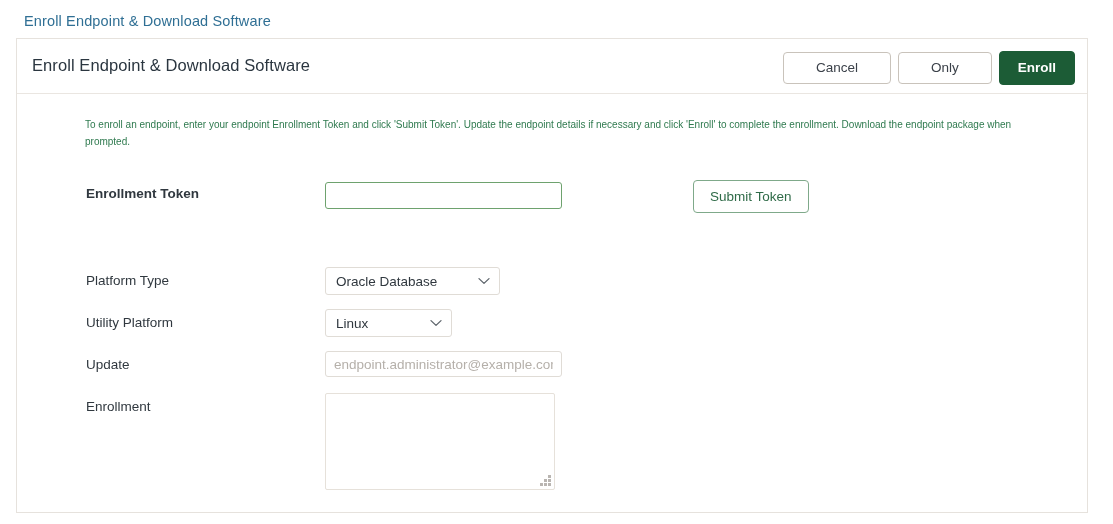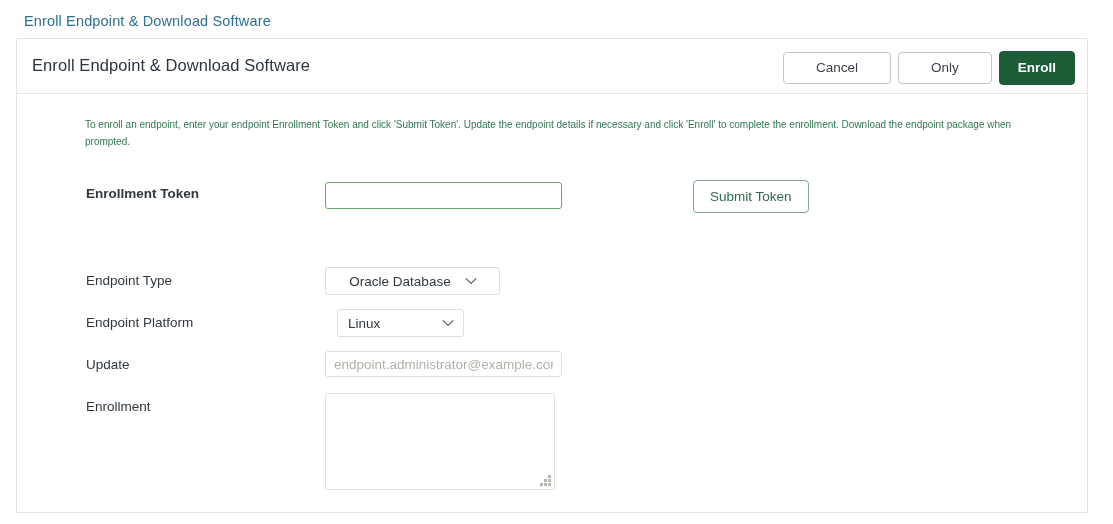--- a/index.html
+++ b/index.html
@@ -266,37 +266,37 @@
 
       <div class="row" style="top:88px;">
         <div class="label" style="top:4px;font-weight:bold;">Enrollment Token</div>
         <div class="field" style="top:0;">
           <input class="text-input focused" type="text" style="width: 237px; height: 27px;" autofocus="" placeholder="">
         </div>
         <button class="submit-token-btn" style="top:-2px;">Submit Token</button>
       </div>
 
       <div class="row" style="top:173px;">
-        <div class="label" style="top:6px;">Endpoint Type</div>
-        <div class="field" style="top:0;">
-          <div class="select-box" style="width:175px;justify-content:center;">
+        <div class="label" style="top:6px;">Platform Type</div>
+        <div class="field" style="top:0;">
+          <div class="select-box" style="width:175px;">
             <span>Oracle Database</span>
             <span class="chev">
               <svg width="12" height="8" viewBox="0 0 12 8" aria-hidden="true">
                 <path d="M1 1.6 L6 6.4 L11 1.6" fill="none" stroke="currentColor" stroke-width="1.3" stroke-linecap="round" stroke-linejoin="round"></path>
               </svg>
             </span>
           </div>
         </div>
       </div>
 
       <div class="row" style="top:215px;">
-        <div class="label" style="top:6px;">Endpoint Platform</div>
-        <div class="field" style="top:0;">
-          <div class="select-box" style="width:127px;margin-left:12px;">
+        <div class="label" style="top:6px;">Utility Platform</div>
+        <div class="field" style="top:0;">
+          <div class="select-box" style="width:127px;">
             <span>Linux</span>
             <span class="chev">
               <svg width="12" height="8" viewBox="0 0 12 8" aria-hidden="true">
                 <path d="M1 1.6 L6 6.4 L11 1.6" fill="none" stroke="currentColor" stroke-width="1.3" stroke-linecap="round" stroke-linejoin="round"></path>
               </svg>
             </span>
           </div>
         </div>
       </div>
 

